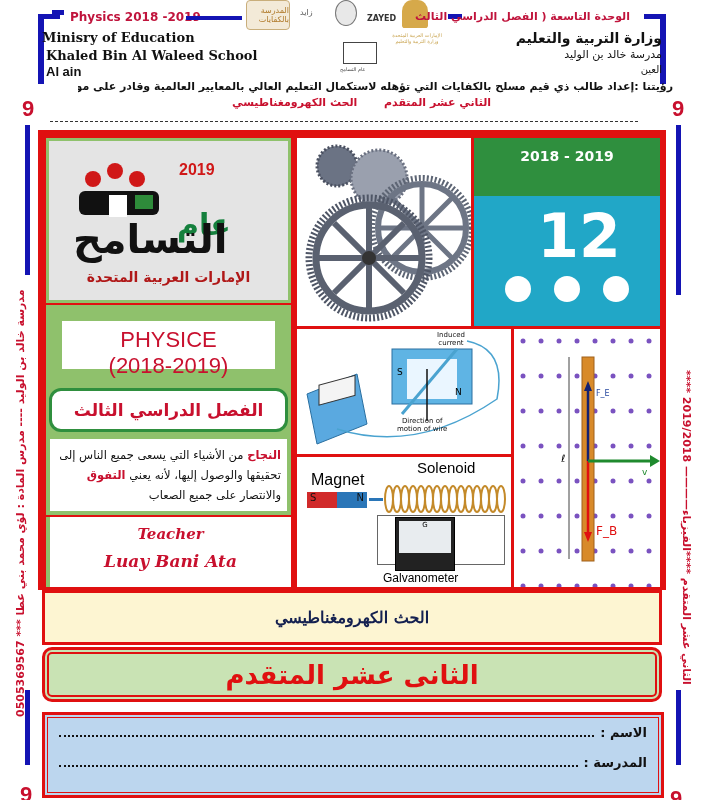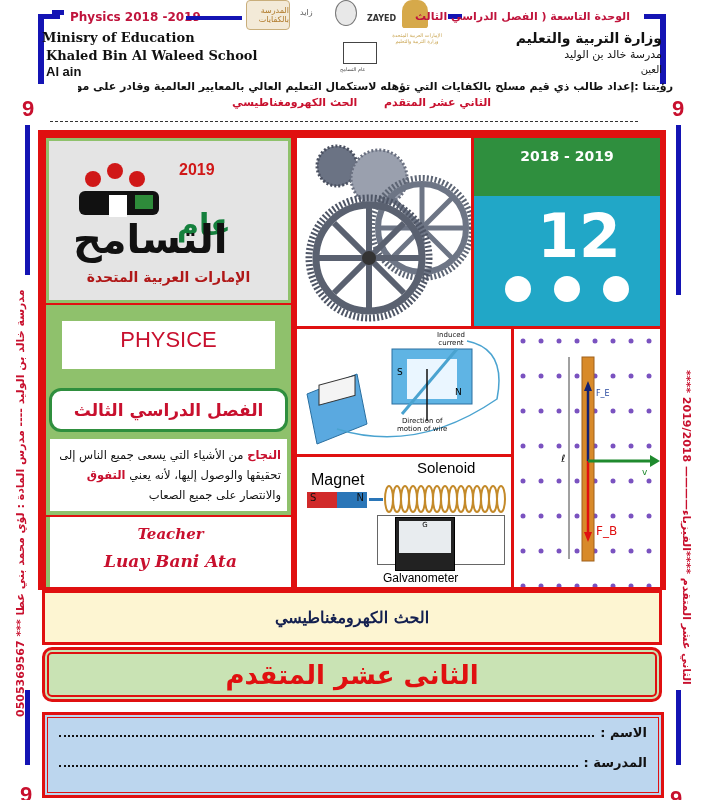--- a/index.html
+++ b/index.html
@@ -129,20 +129,21 @@
     <div style="display:flex;justify-content:space-around;padding:0 20px;">
       <div style="width:26px;height:26px;border-radius:50%;background:#fff;"></div>
       <div style="width:26px;height:26px;border-radius:50%;background:#fff;"></div>
       <div style="width:26px;height:26px;border-radius:50%;background:#fff;"></div>
     </div>
   </div>
 
   <div class="cell" style="left:5px;top:172px;width:245px;height:80px;background:#8fc16c;padding:15px;">
     <div style="background:#fff;height:100%;text-align:center;border:1px solid #8fc16c;">
       <div style="font:22px 'Liberation Sans',sans-serif;color:#c8102e;padding-top:6px;">PHYSICE</div>
+      <div style="font:22px 'Liberation Sans',sans-serif;color:#c8102e;">(2018-2019)</div>
     </div>
   </div>
 
   <div class="cell" style="left:5px;top:252px;width:245px;height:50px;background:#8fc16c;padding:3px;">
     <div style="background:#fff;height:100%;border:3px solid #2f8f3e;border-radius:12px;display:flex;align-items:center;justify-content:center;direction:rtl;font:bold 17px 'DejaVu Sans',sans-serif;color:#c8102e;">الفصل الدراسي الثالث</div>
   </div>
 
   <div class="cell" style="left:5px;top:302px;width:245px;height:80px;background:#8fc16c;padding:3px;">
     <div style="background:#fff;height:100%;direction:rtl;font-size:11.5px;line-height:20px;color:#111;padding:6px 6px;text-align:right;border:1px solid #8fc16c;">
       <span style="color:#c8102e;font-weight:bold;">النجاح</span><span> من الأشياء التي يسعى جميع الناس إلى تحقيقها والوصول إليها، لأنه يعني </span><span style="color:#c8102e;font-weight:bold;">التفوق</span><span> والانتصار على جميع الصعاب</span>

